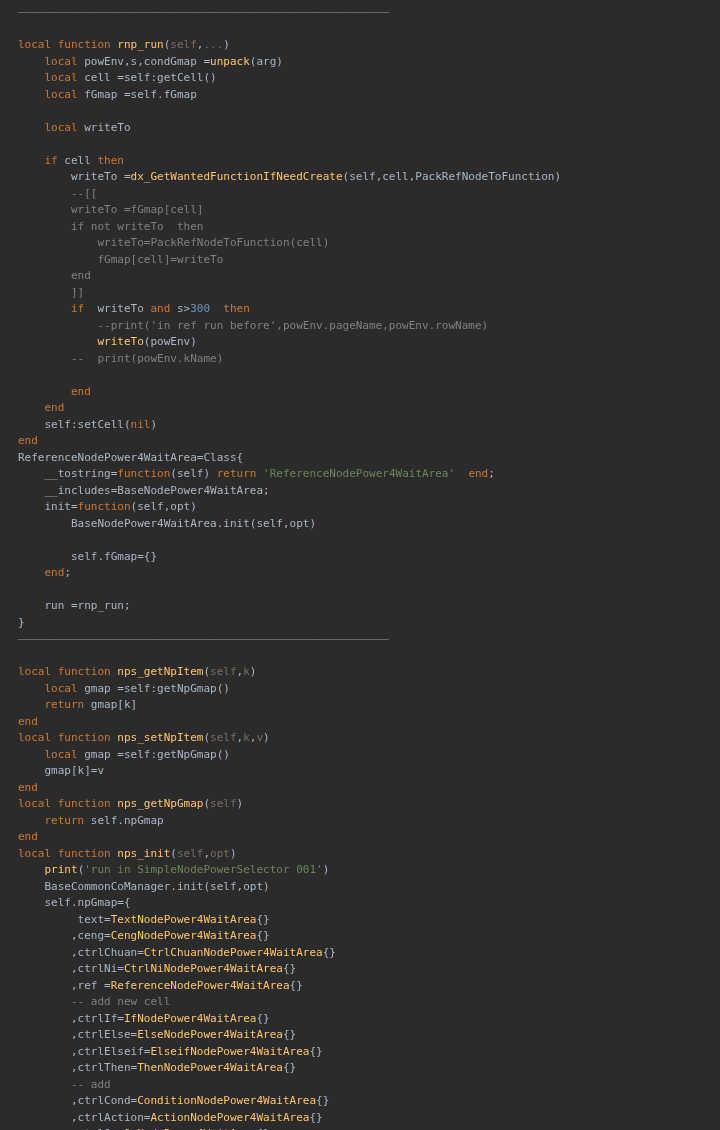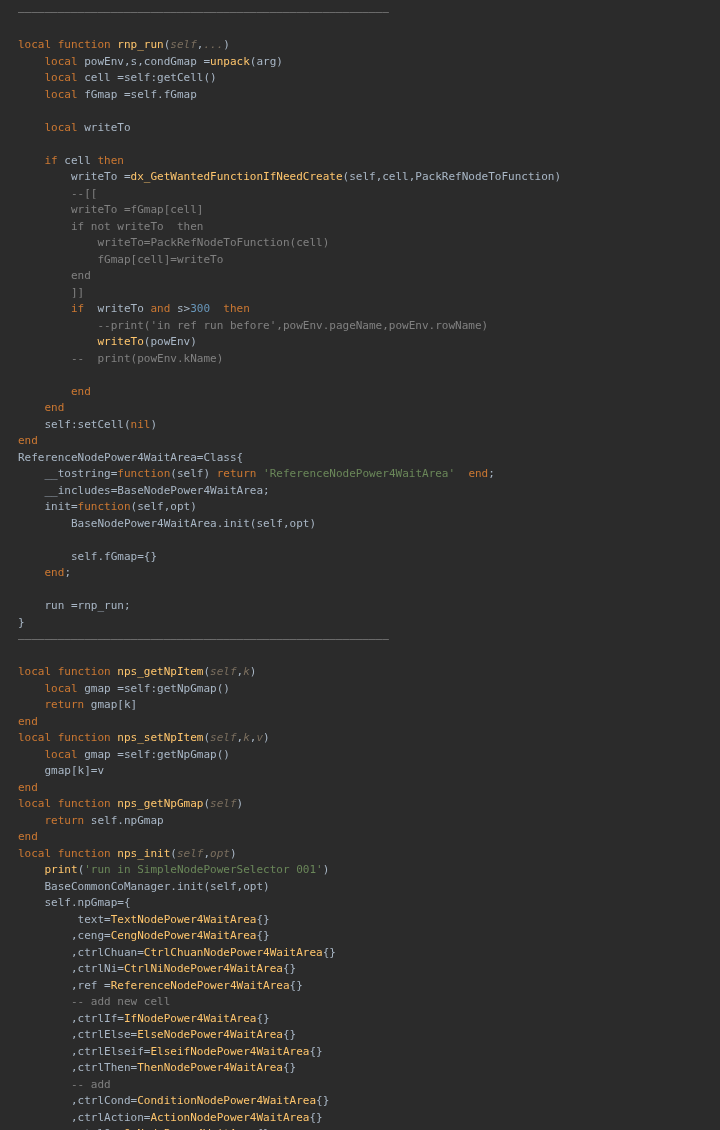--- a/index.html
+++ b/index.html
@@ -1,20 +1,20 @@
 <!DOCTYPE html>
 <html><head>
 <meta charset="utf-8">
 <style>
   html,body{margin:0;padding:0;background:#2b2b2b;color:#a9b7c6;font-family:Consolas,Menlo,monospace;font-size:11px;line-height:16.5px;width:720px}
   .editor{padding:4px 0 4px 18px;white-space:pre;overflow:hidden}
   .code-line{display:block;min-height:16.5px}
   .k{color:#cc7832}   
   .fn{color:#ffc66d}  
-  .p{font-style:italic;color:#7a6e5e}
+  .p{color:#7a6e5e}
   .n{color:#6897bb}   
   .s{color:#6a8759}   
   .c{color:#808080}
   .nilc{color:#cc7832}
 </style>
 </head>
 <body>
 
 <div class="editor" id="editor"><span class="code-line c">––––––––––––––––––––––––––––––––––––––––––––––––––––––––</span><span class="code-line"></span><span class="code-line"><span class="k">local function</span> <span class="fn">rnp_run</span>(<span class="p">self</span>,<span class="p">...</span>)</span><span class="code-line">    <span class="k">local</span> powEnv,s,condGmap =<span class="fn">unpack</span>(arg)</span><span class="code-line">    <span class="k">local</span> cell =self:getCell()</span><span class="code-line">    <span class="k">local</span> fGmap =self.fGmap</span><span class="code-line"></span><span class="code-line">    <span class="k">local</span> writeTo</span><span class="code-line"></span><span class="code-line">    <span class="k">if</span> cell <span class="k">then</span></span><span class="code-line">        writeTo =<span class="fn">dx_GetWantedFunctionIfNeedCreate</span>(self,cell,PackRefNodeToFunction)</span><span class="code-line c">        --[[</span><span class="code-line c">        writeTo =fGmap[cell]</span><span class="code-line c">        if not writeTo  then</span><span class="code-line c">            writeTo=PackRefNodeToFunction(cell)</span><span class="code-line c">            fGmap[cell]=writeTo</span><span class="code-line c">        end</span><span class="code-line c">        ]]</span><span class="code-line">        <span class="k">if</span>  writeTo <span class="k">and</span> s&gt;<span class="n">300</span>  <span class="k">then</span></span><span class="code-line c">            --print('in ref run before',powEnv.pageName,powEnv.rowName)</span><span class="code-line">            <span class="fn">writeTo</span>(powEnv)</span><span class="code-line c">        --  print(powEnv.kName)</span><span class="code-line"></span><span class="code-line">        <span class="k">end</span></span><span class="code-line">    <span class="k">end</span></span><span class="code-line">    self:setCell(<span class="nilc">nil</span>)</span><span class="code-line"><span class="k">end</span></span><span class="code-line">ReferenceNodePower4WaitArea=Class{</span><span class="code-line">    __tostring=<span class="k">function</span>(self) <span class="k">return</span> <span class="s">'ReferenceNodePower4WaitArea'</span>  <span class="k">end</span>;</span><span class="code-line">    __includes=BaseNodePower4WaitArea;</span><span class="code-line">    init=<span class="k">function</span>(self,opt)</span><span class="code-line">        BaseNodePower4WaitArea.init(self,opt)</span><span class="code-line"></span><span class="code-line">        self.fGmap={}</span><span class="code-line">    <span class="k">end</span>;</span><span class="code-line"></span><span class="code-line">    run =rnp_run;</span><span class="code-line">}</span><span class="code-line c">––––––––––––––––––––––––––––––––––––––––––––––––––––––––</span><span class="code-line"></span><span class="code-line"><span class="k">local function</span> <span class="fn">nps_getNpItem</span>(<span class="p">self</span>,<span class="p">k</span>)</span><span class="code-line">    <span class="k">local</span> gmap =self:getNpGmap()</span><span class="code-line">    <span class="k">return</span> gmap[k]</span><span class="code-line"><span class="k">end</span></span><span class="code-line"><span class="k">local function</span> <span class="fn">nps_setNpItem</span>(<span class="p">self</span>,<span class="p">k</span>,<span class="p">v</span>)</span><span class="code-line">    <span class="k">local</span> gmap =self:getNpGmap()</span><span class="code-line">    gmap[k]=v</span><span class="code-line"><span class="k">end</span></span><span class="code-line"><span class="k">local function</span> <span class="fn">nps_getNpGmap</span>(<span class="p">self</span>)</span><span class="code-line">    <span class="k">return</span> self.npGmap</span><span class="code-line"><span class="k">end</span></span><span class="code-line"><span class="k">local function</span> <span class="fn">nps_init</span>(<span class="p">self</span>,<span class="p">opt</span>)</span><span class="code-line">    <span class="fn">print</span>(<span class="s">'run in SimpleNodePowerSelector 001'</span>)</span><span class="code-line">    BaseCommonCoManager.init(self,opt)</span><span class="code-line">    self.npGmap={</span><span class="code-line">         text=<span class="fn">TextNodePower4WaitArea</span>{}</span><span class="code-line">        ,ceng=<span class="fn">CengNodePower4WaitArea</span>{}</span><span class="code-line">        ,ctrlChuan=<span class="fn">CtrlChuanNodePower4WaitArea</span>{}</span><span class="code-line">        ,ctrlNi=<span class="fn">CtrlNiNodePower4WaitArea</span>{}</span><span class="code-line">        ,ref =<span class="fn">ReferenceNodePower4WaitArea</span>{}</span><span class="code-line c">        -- add new cell</span><span class="code-line">        ,ctrlIf=<span class="fn">IfNodePower4WaitArea</span>{}</span><span class="code-line">        ,ctrlElse=<span class="fn">ElseNodePower4WaitArea</span>{}</span><span class="code-line">        ,ctrlElseif=<span class="fn">ElseifNodePower4WaitArea</span>{}</span><span class="code-line">        ,ctrlThen=<span class="fn">ThenNodePower4WaitArea</span>{}</span><span class="code-line c">        -- add</span><span class="code-line">        ,ctrlCond=<span class="fn">ConditionNodePower4WaitArea</span>{}</span><span class="code-line">        ,ctrlAction=<span class="fn">ActionNodePower4WaitArea</span>{}</span><span class="code-line">        ,ctrlOr=<span class="fn">OrNodePower4WaitArea</span>{}</span></div>
 

